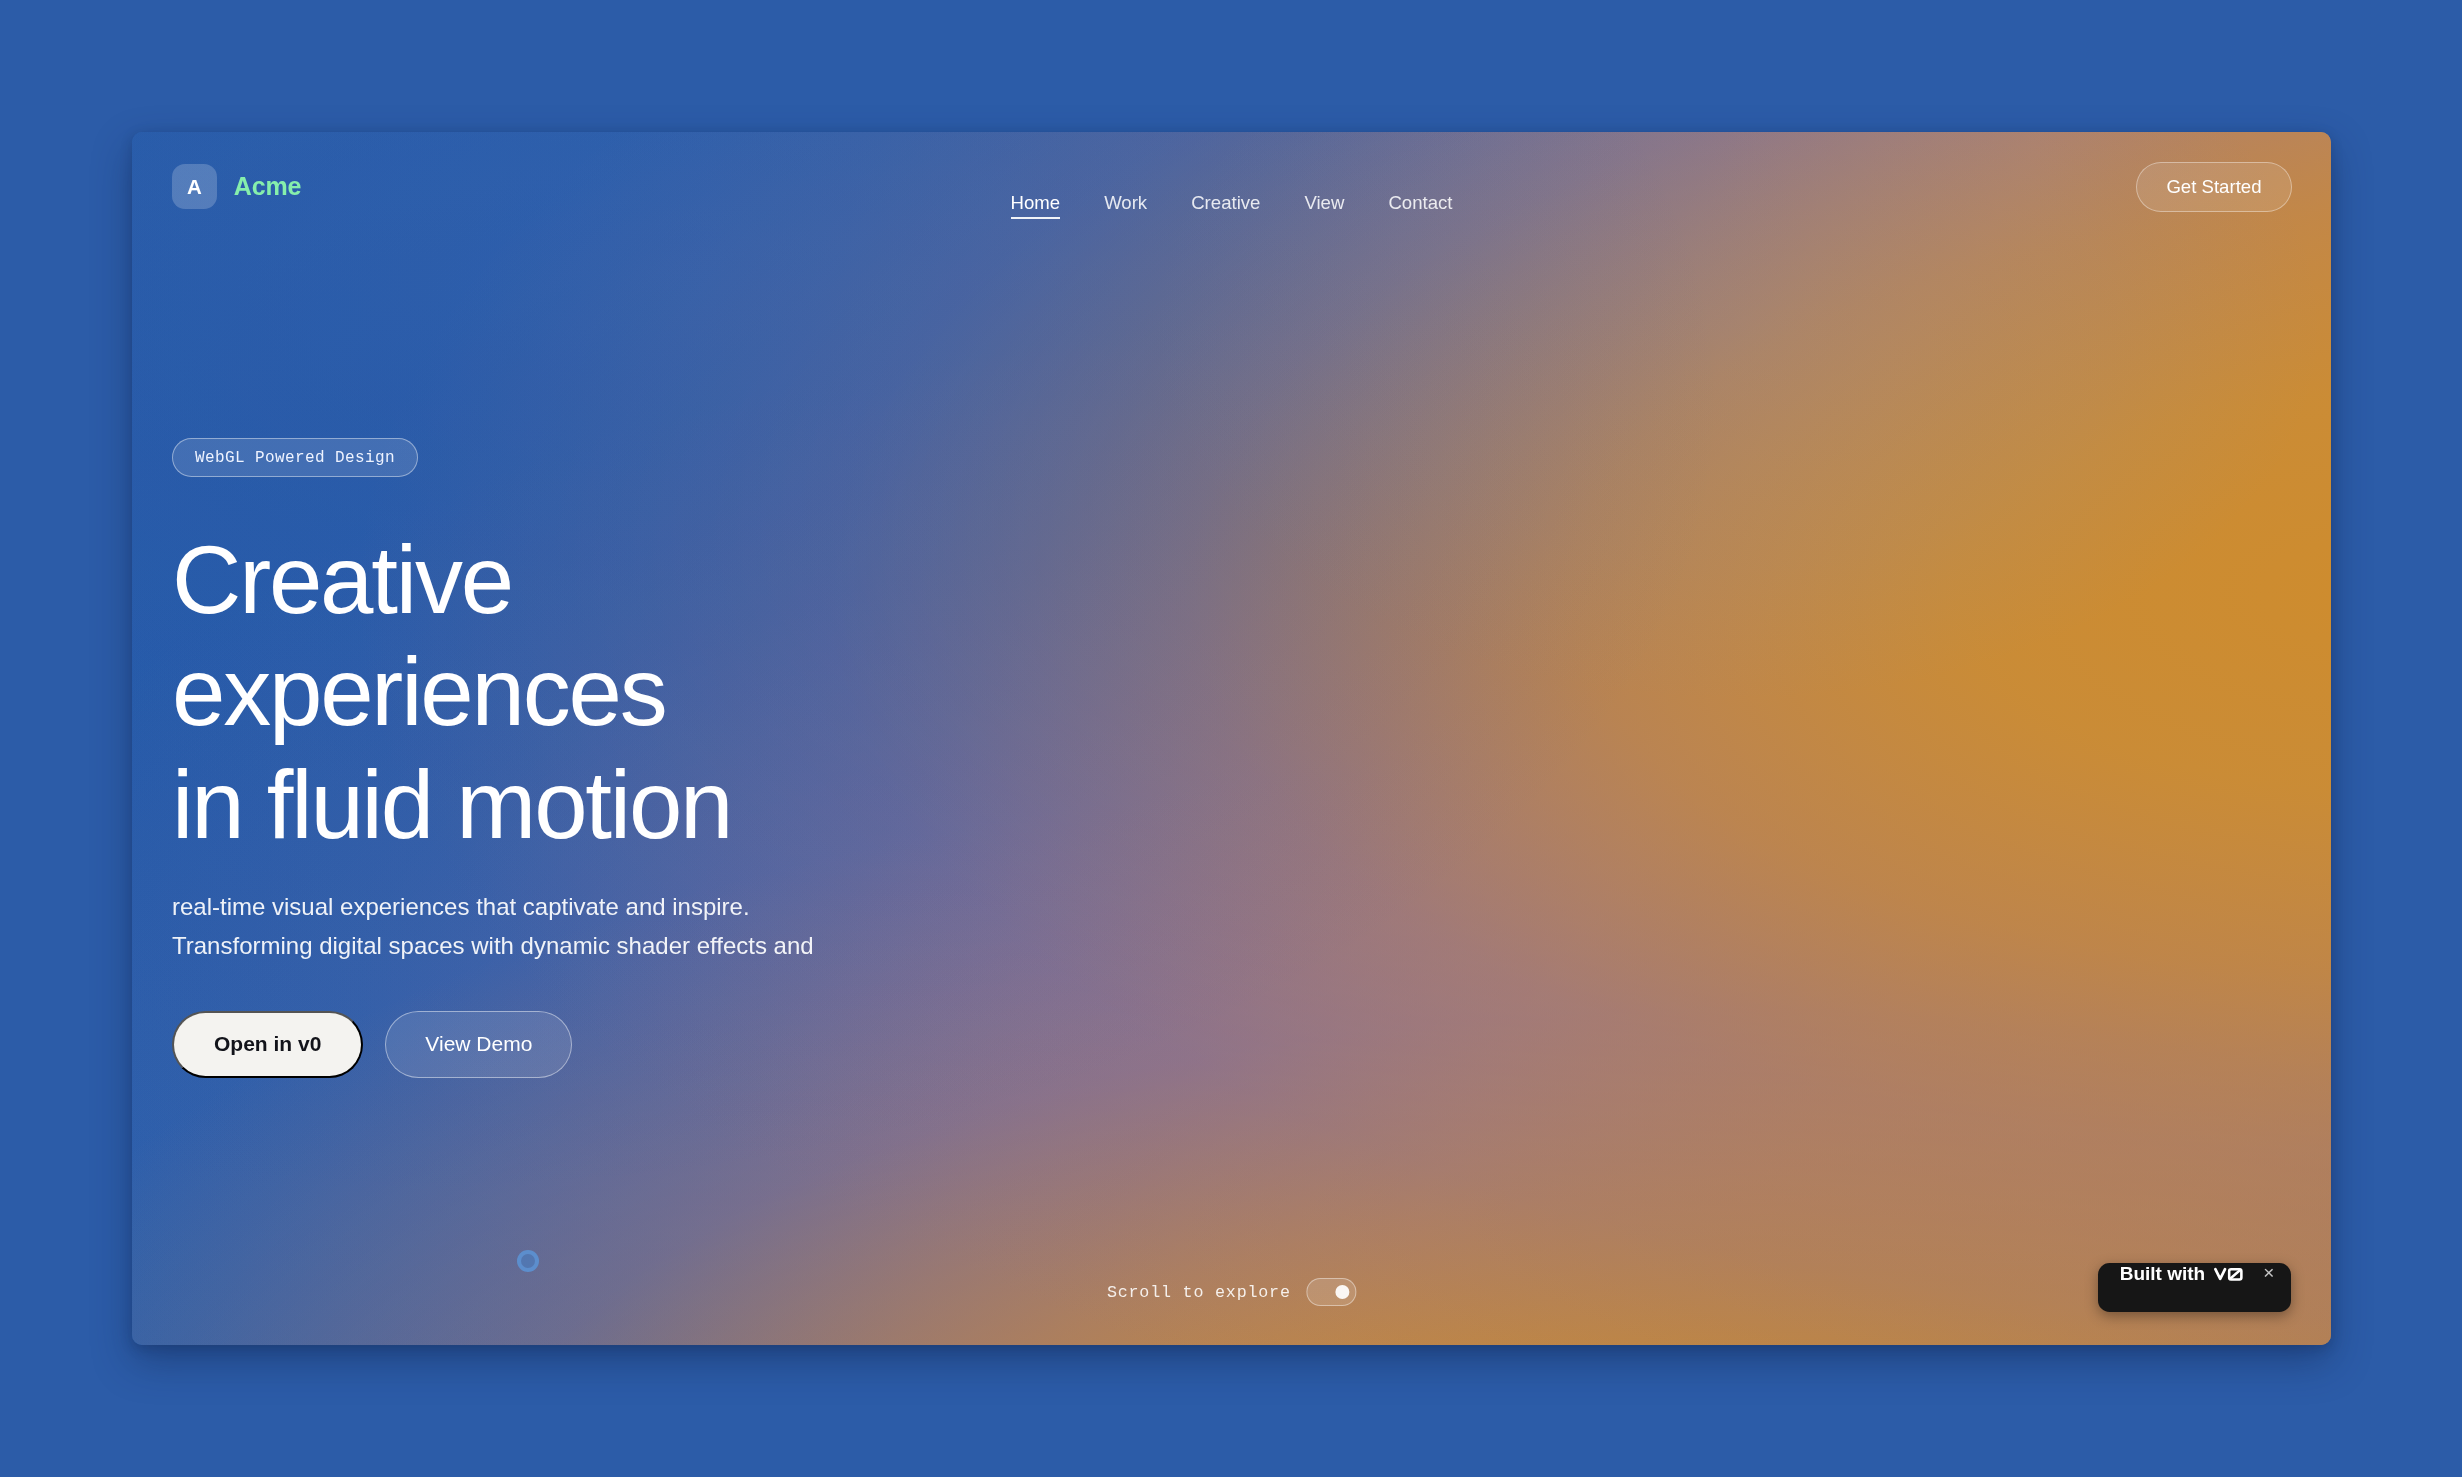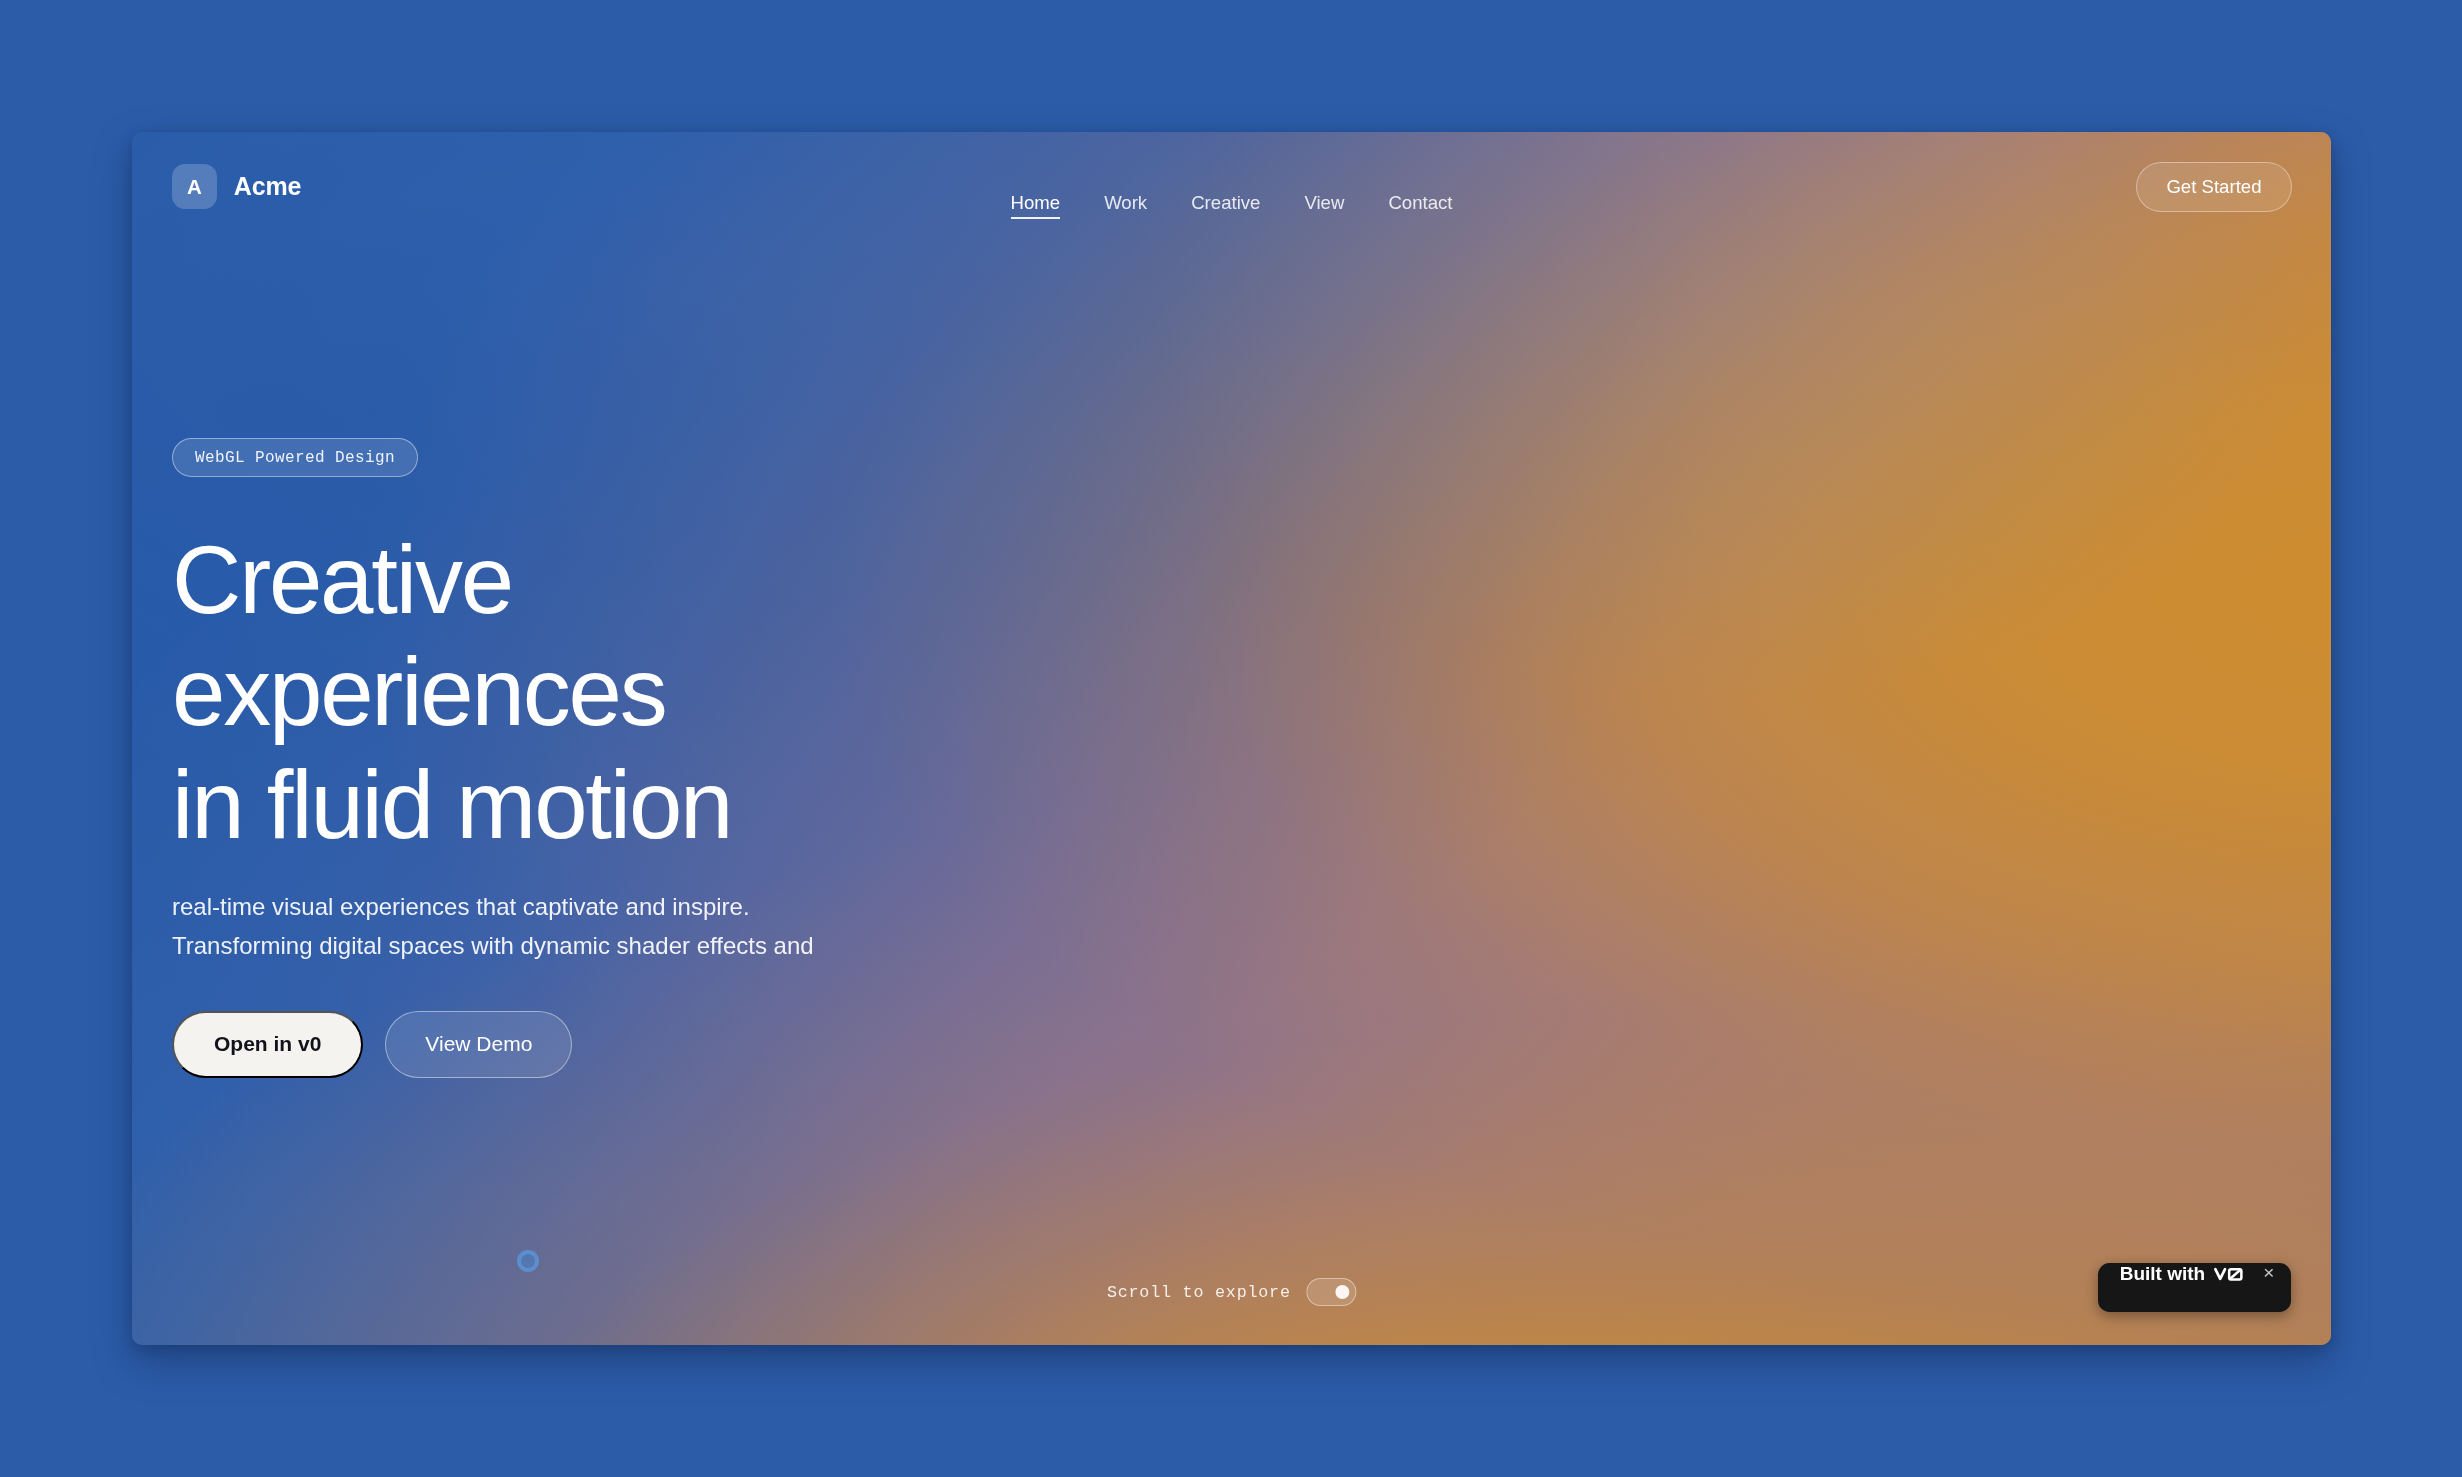--- a/index.html
+++ b/index.html
@@ -105,21 +105,21 @@
   #brand { display:flex; align-items:center; gap:16.7px; }
   #brand-mark {
     width:45px; height:45px;
     border-radius:13px;
     background:rgba(255,255,255,.20);
     display:flex; align-items:center; justify-content:center;
     color:#fff; font-size:20.5px; font-weight:700;
     letter-spacing:0.1px;
   }
   #brand-name {
-    color:#ffffff; font-size:25px; font-weight:700; letter-spacing:-0.1px;text-align:right;
+    color:#86efac; font-size:25px; font-weight:700; letter-spacing:-0.1px;text-align:right;
   }
 
   #nav {
     position:absolute; left:0; right:0; top:0;
     height:109px;
     display:flex; align-items:center; justify-content:center;
     gap:44px;
     pointer-events:none;
   }
   .nav-link {

